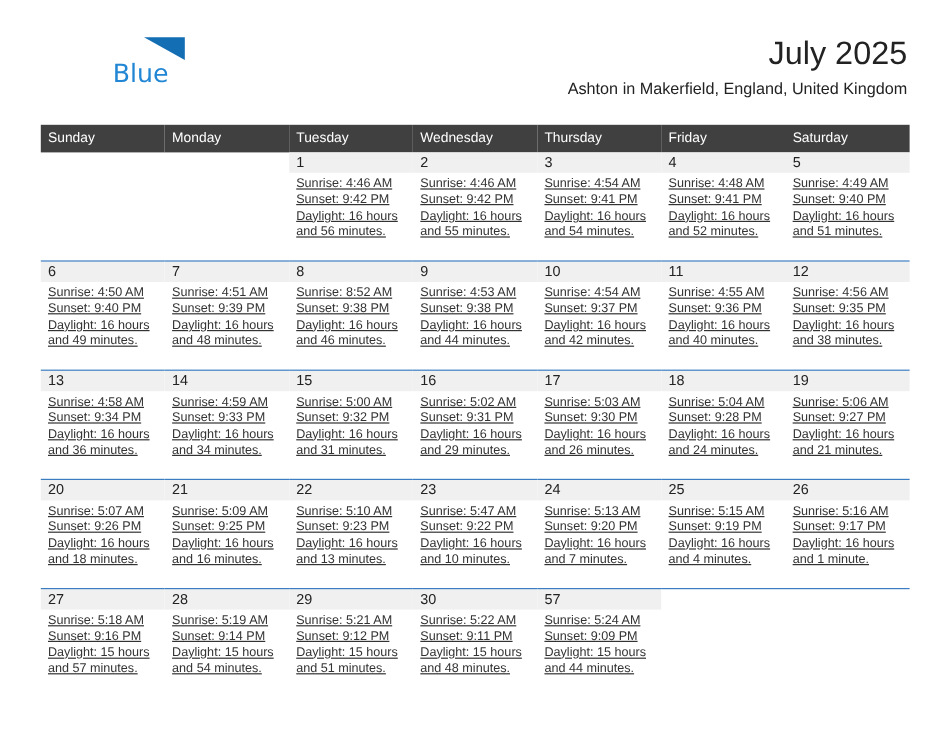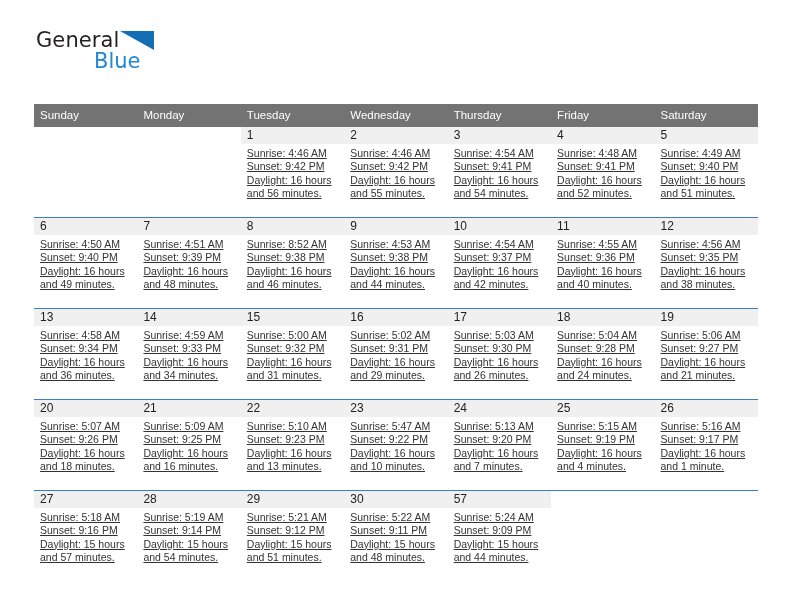--- a/index.html
+++ b/index.html
@@ -84,21 +84,21 @@
     left: 34px;
     top: 104px;
     width: 724px;
   }
   table.cal {
     width: 100%;
     border-collapse: collapse;
     table-layout: fixed;
   }
   thead th {
-    background: #737373;
+    background: #404040;
     color: #ffffff;
     font-size: 11.5px;
     font-weight: normal;
     text-align: left;
     padding: 5px 0 6px 6px;
     height: 21px;
     box-sizing: border-box;
   }
   .week-row td {
     vertical-align: top;
@@ -136,25 +136,28 @@
   .details div {
     white-space: nowrap;
   }
 </style>
 </head>
 <body>
 
 <div class="page-header">
 
   <div class="logo">
-    <span class="logo-general">General</span>
     <span class="logo-triangle"></span>
     <span class="logo-blue">Blue</span>
   </div>
 
+  <div class="title-block">
+    <div class="month-title">July 2025</div>
+    <div class="location-subtitle">Ashton in Makerfield, England, United Kingdom</div>
+  </div>
 
 </div>
 
 <div class="calendar">
   <table class="cal">
     <thead>
       <tr>
         <th>Sunday</th>
         <th>Monday</th>
         <th>Tuesday</th>

